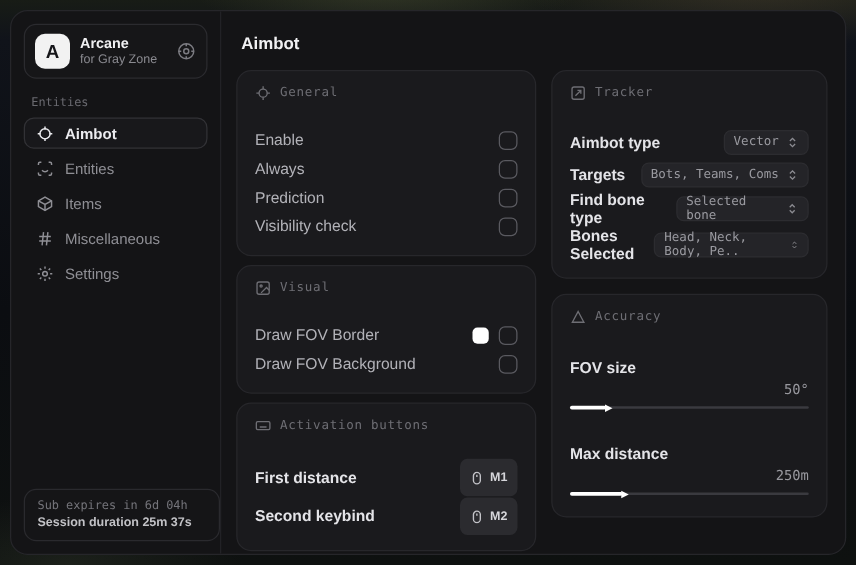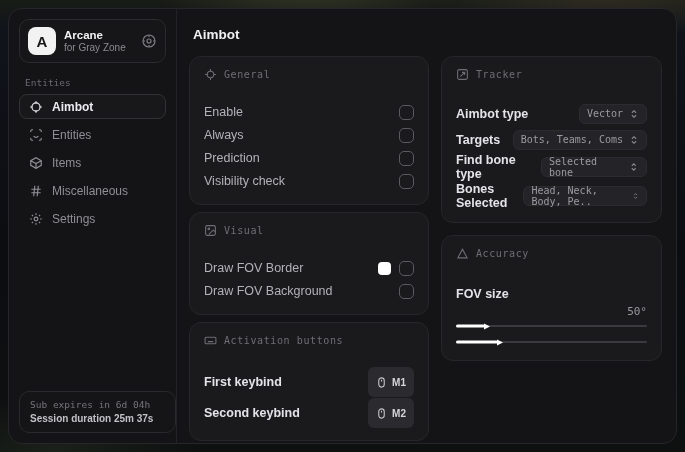--- a/index.html
+++ b/index.html
@@ -224,21 +224,21 @@
             <div class="sec-head mono">
               <span class="ic">
                 <svg viewBox="0 0 24 24" fill="none" stroke="currentColor" stroke-width="2">
                   <rect x="2" y="6" width="20" height="12" rx="2"></rect>
                   <path d="M6 10h.01M10 10h.01M14 10h.01M18 10h.01M7 14h10"></path>
                 </svg>
                 </span>
               <span>Activation buttons</span>
             </div>
             <div class="row" style="min-height:26px">
-              <span class="row-label strong">First keybind</span>
+              <span class="row-label strong">First distance</span>
               <span class="keybtn">
                 <span class="ic">
                   <svg viewBox="0 0 24 24" fill="none" stroke="currentColor" stroke-width="2.4">
                     <rect x="6" y="2" width="12" height="20" rx="6"></rect>
                       <path d="M12 6v4"></path>
                   </svg>
                   </span>
                 <span>M1</span>
               </span>
             </div>
@@ -331,20 +331,24 @@
                 <span class="acc-val mono">50°</span>
               </div>
               <div class="slider">
                 <div class="slider-track"></div>
                 <div class="slider-fill" style="width: 15%;"></div>
               </div>
             </div>
 
 
             <div class="acc-row" style="margin-bottom:0">
+              <div class="acc-top">
+                <span class="row-label strong">Max distance</span>
+                <span class="acc-val mono">250m</span>
+              </div>
               <div class="slider" style="margin-bottom:2px">
                 <div class="slider-track"></div>
                 <div class="slider-fill" style="width: 22%;"></div>
               </div>
             </div>
           </div>
 
         </div>
       </div>
     </div>

